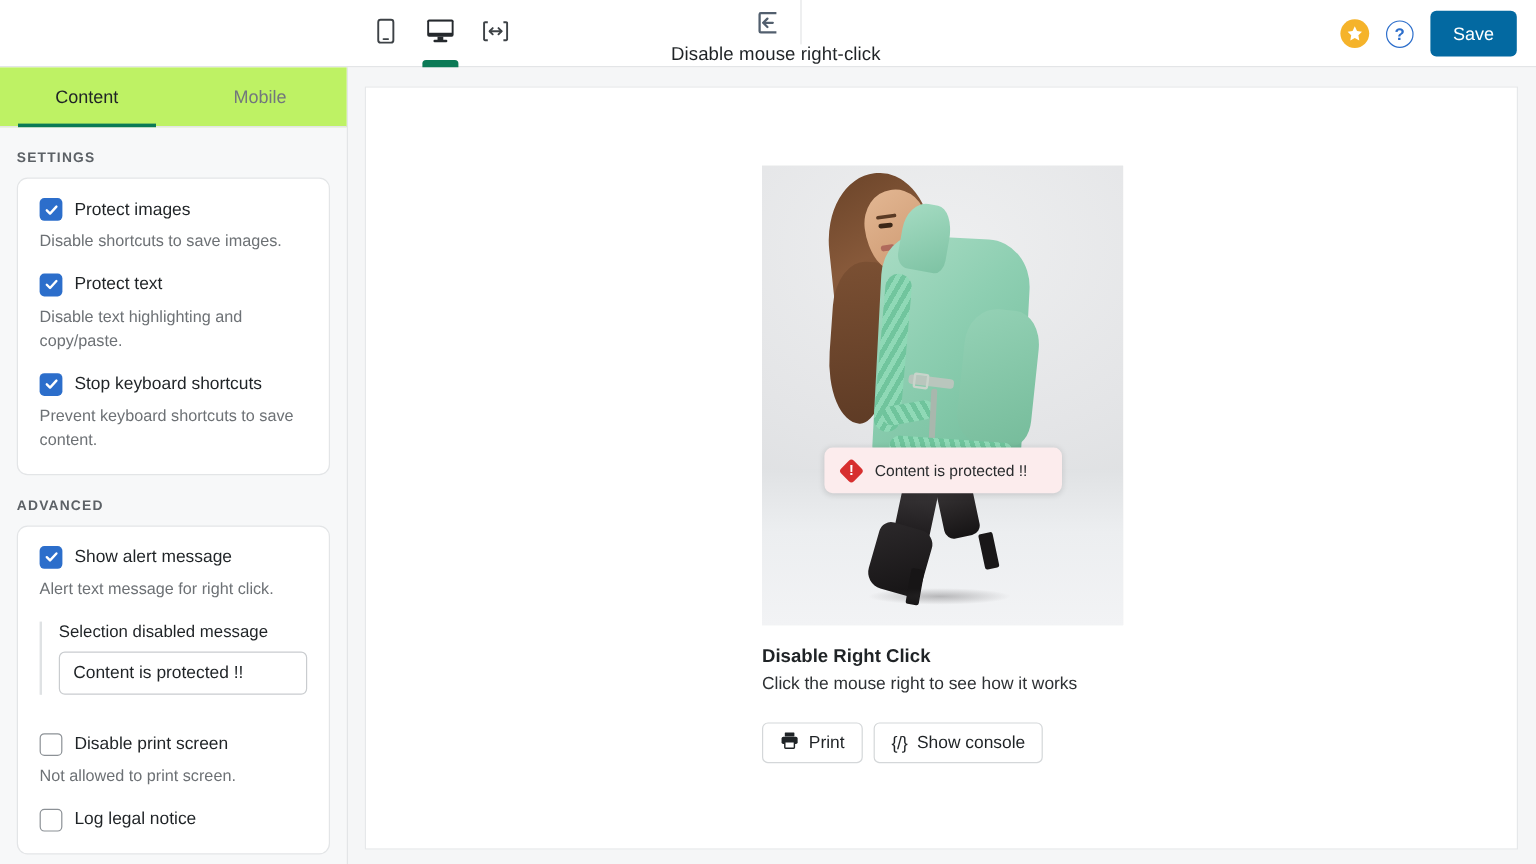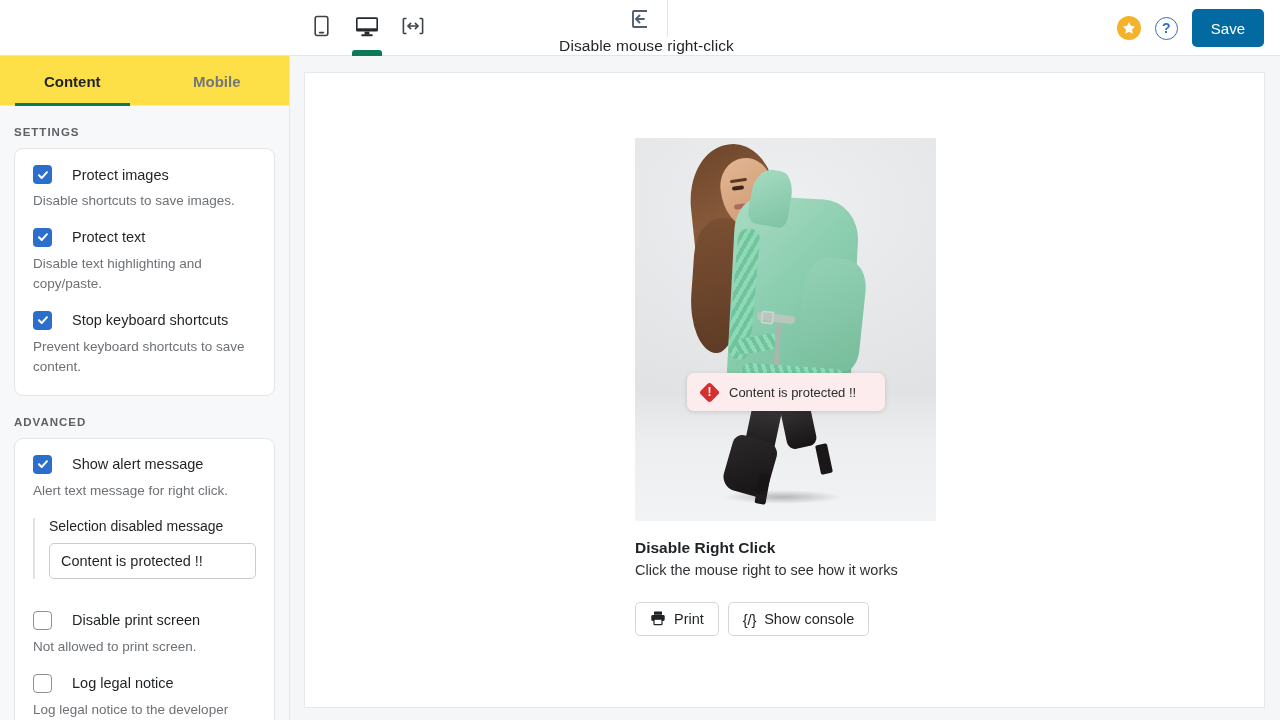--- a/index.html
+++ b/index.html
@@ -78,22 +78,21 @@
   .sidebar {
     position: absolute; left: 0; top: 56px;
     width: 290px; height: 664px;
     background: #f7f8f9;
     border-right: 1px solid #e3e5e7;
     overflow: hidden;
   }
   .tabs {
     display: flex; height: 50px;
     border-bottom: 1px solid #e3e5e7;
-    background: #fde047;
-    font-weight: bold;
+    background: #bef264;
   }
   .tab {
     flex: 1; height: 50px;
     display: flex; align-items: center; justify-content: center;
     font-size: 15px; color: #72777c; cursor: pointer;
     position: relative;
   }
   .tab.active { color: #1f2326; }
   .tab.active::after {
     content: ""; position: absolute;
@@ -106,21 +105,21 @@
     padding: 20px 0 10px 14px;
   }
   .card {
     margin: 0 14px;
     background: #ffffff;
     border: 1px solid #e3e5e7;
     border-radius: 9px;
     padding: 16px 18px 18px 18px;
   }
   .opt-row {
-    display: flex; align-items: center; gap: 20px;
+    display: flex; align-items: center; gap: 10px;
     cursor: pointer;
   }
   .opt-row + .opt-help { margin-top: 7px; }
   .cb {
     width: 19px; height: 19px; flex: none;
     border-radius: 4px;
     display: flex; align-items: center; justify-content: center;
   }
   .cb.on { background: #2c6ecb; }
   .cb.off { background: #ffffff; border: 1.7px solid #8c9196; }
@@ -490,21 +489,20 @@
     <div class="opt-row gap-before">
       <span class="cb off"></span>
       <span class="opt-label">Disable print screen</span>
     </div>
     <div class="opt-help">Not allowed to print screen.</div>
 
     <div class="opt-row">
       <span class="cb off"></span>
       <span class="opt-label">Log legal notice</span>
     </div>
-    <div class="opt-help">Log legal notice to the developer</div>
 
   </div>
 </div>
 
 <div class="canvas">
   <div class="preview">
 
     <div class="photo">
       <div class="photo-bg"></div>
       <div class="floor"></div>

